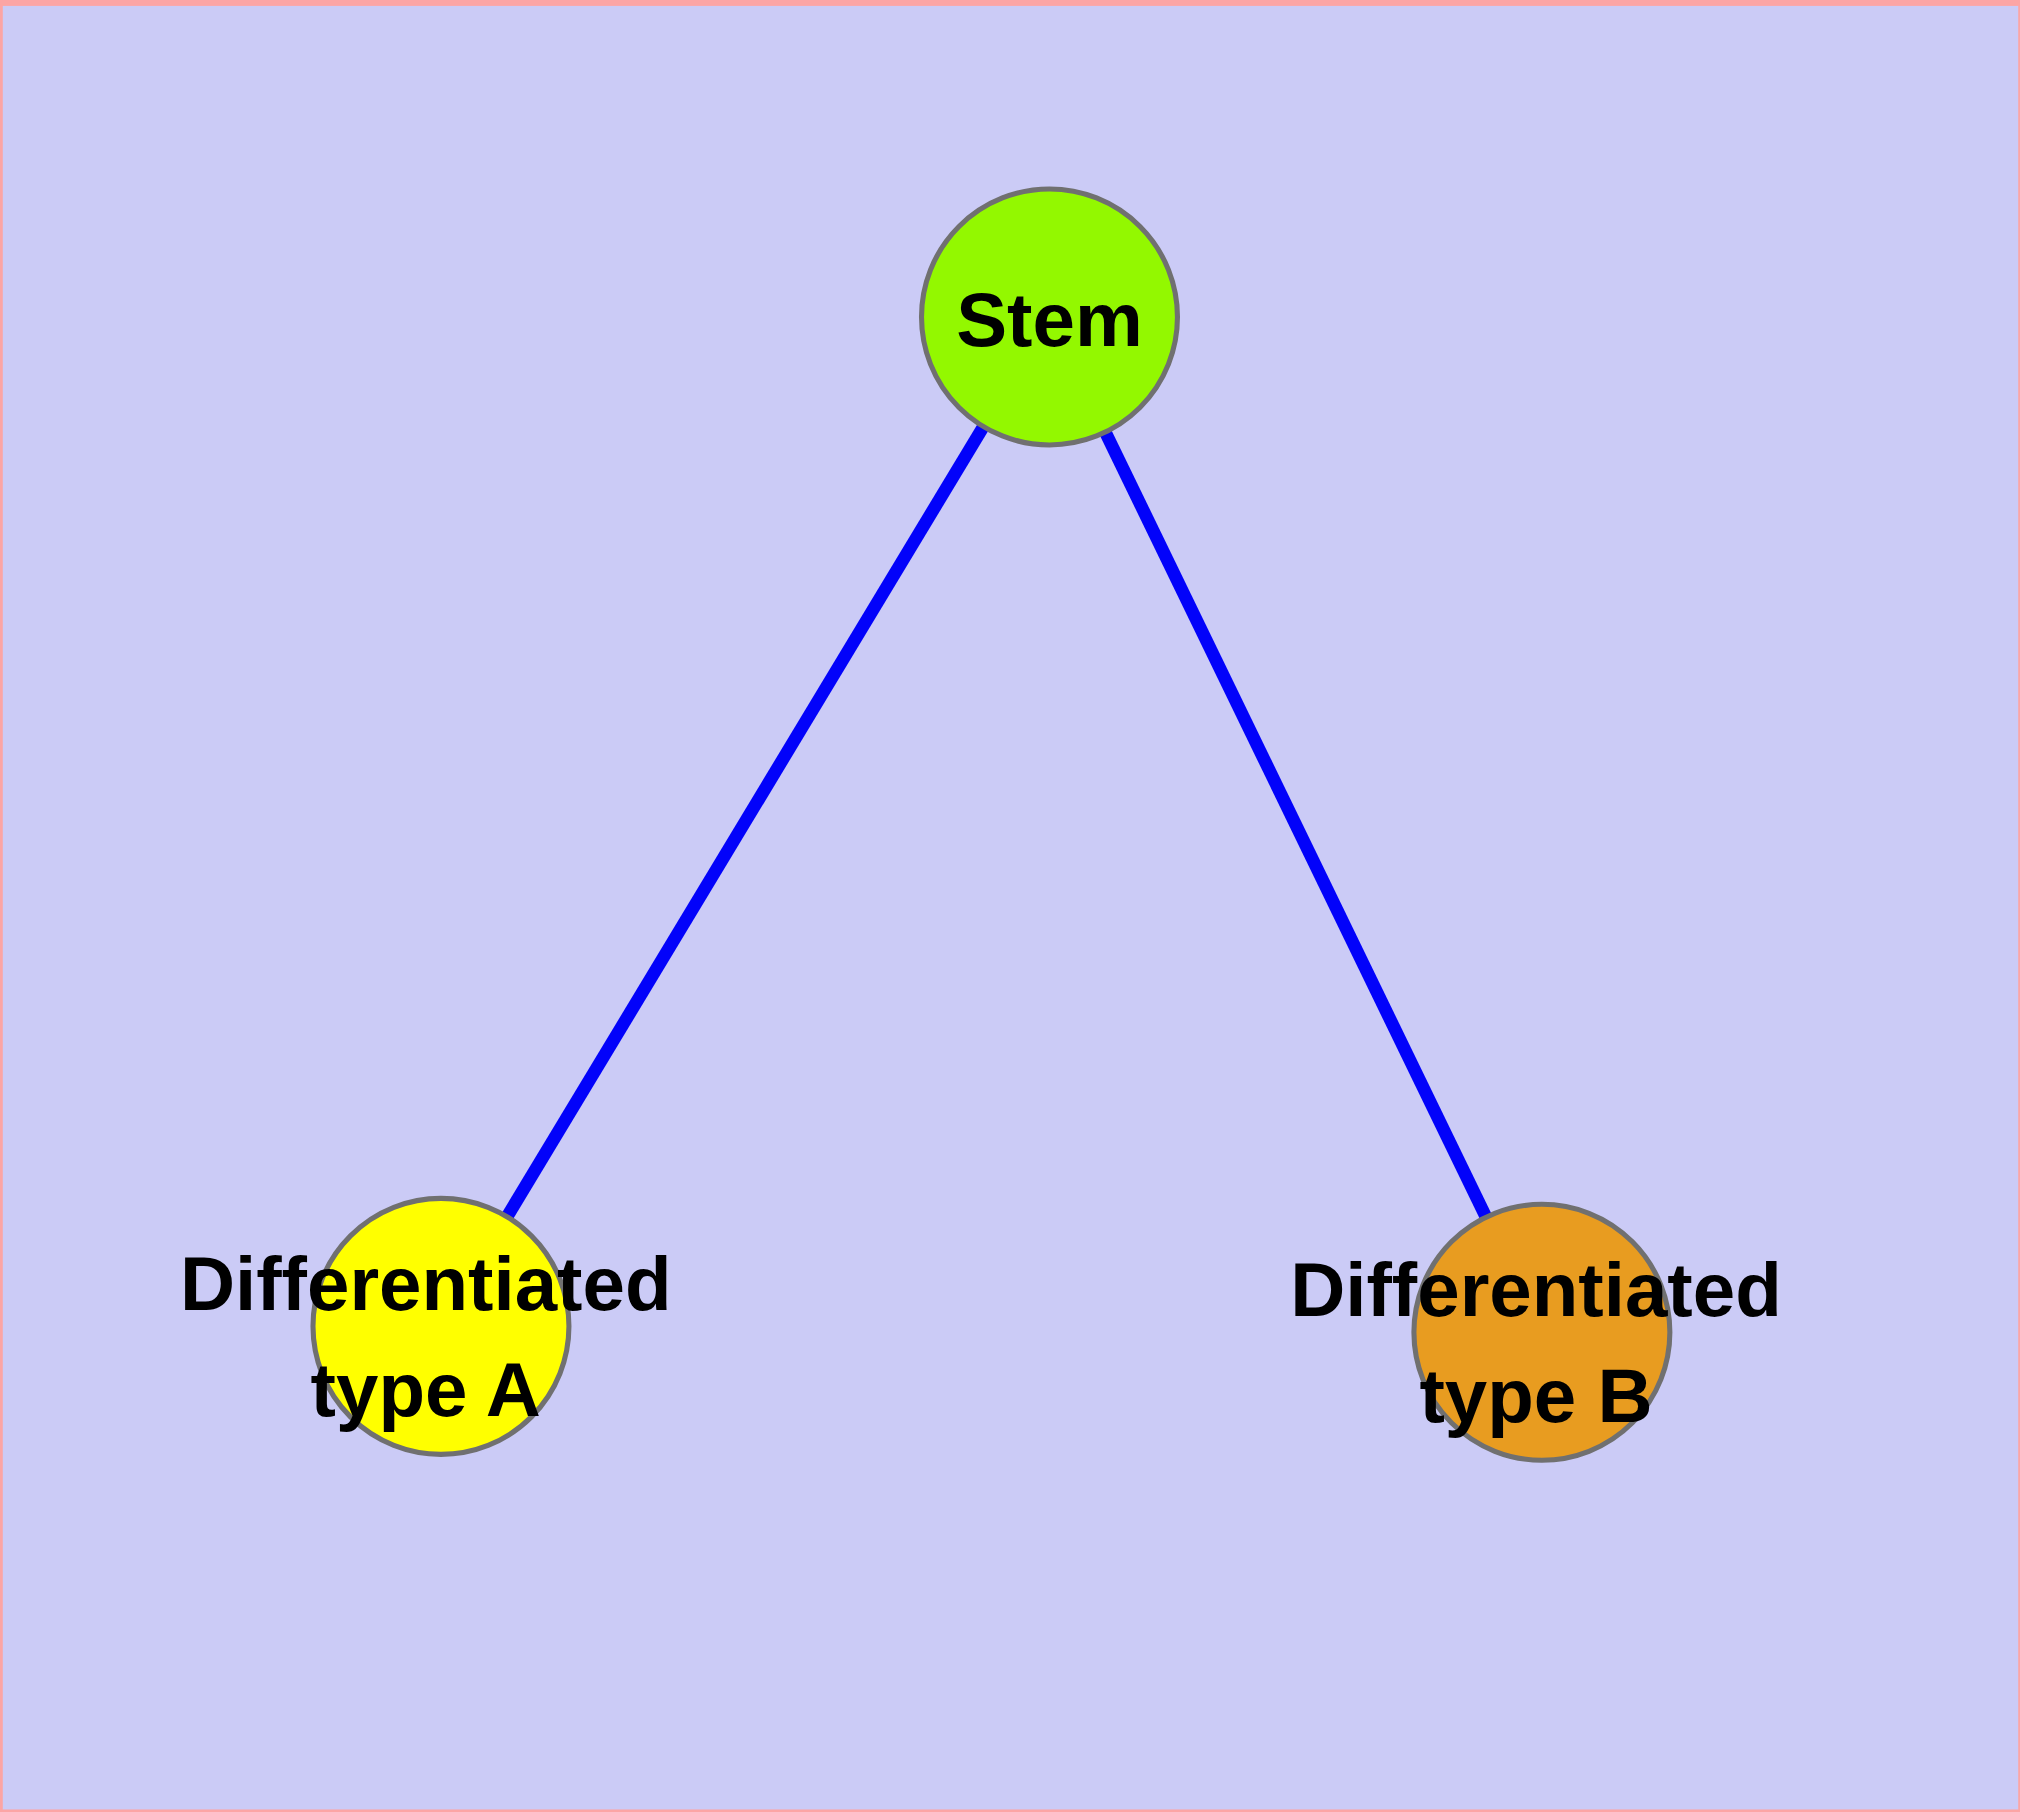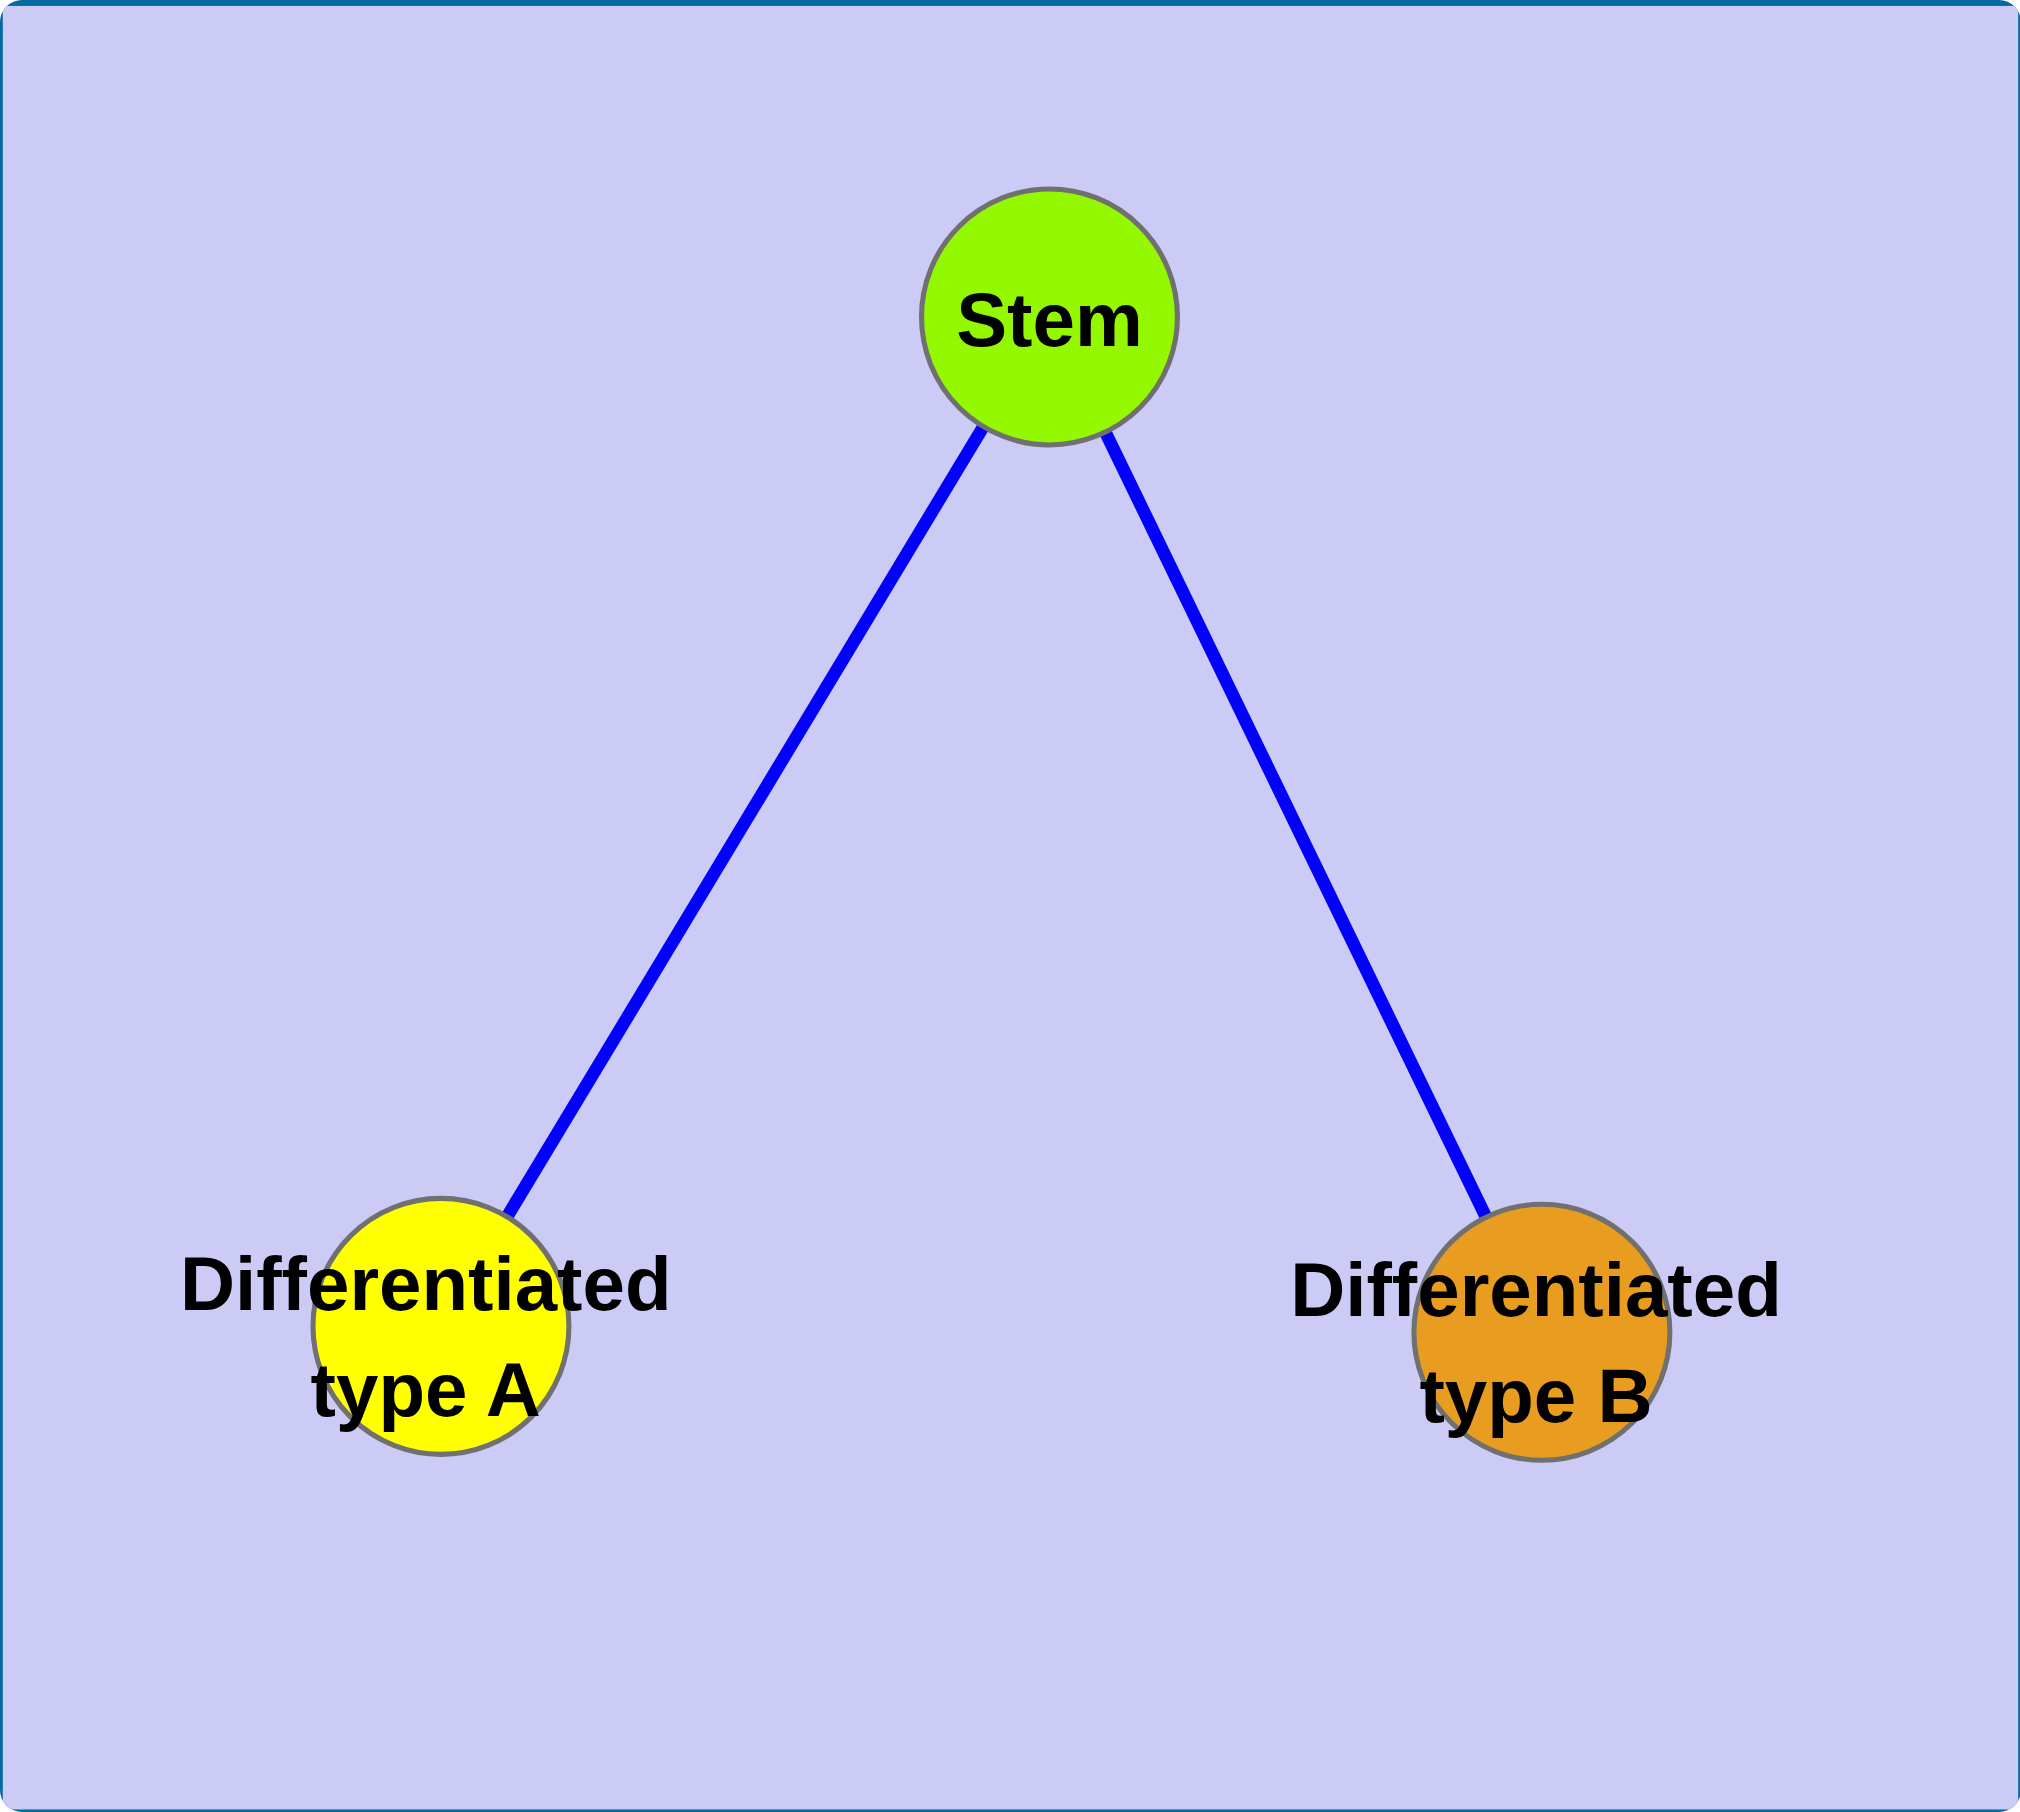--- a/index.html
+++ b/index.html
@@ -5,23 +5,22 @@
   html, body {
     margin: 0;
     padding: 0;
     background: #ffffff;
     font-family: "Liberation Sans", sans-serif;
   }
   .stage {
     position: relative;
     width: 2021px;
     height: 1812px;
-    background: #0369a1;
+    background: #fca5a5;
     overflow: hidden;
-    border-radius: 22px;
   }
   svg.diagram {
     display: block;
     width: 2021px;
     height: 1812px;
   }
   .edge {
     stroke-width: 15px;
     stroke-linecap: butt;
     fill: none;

